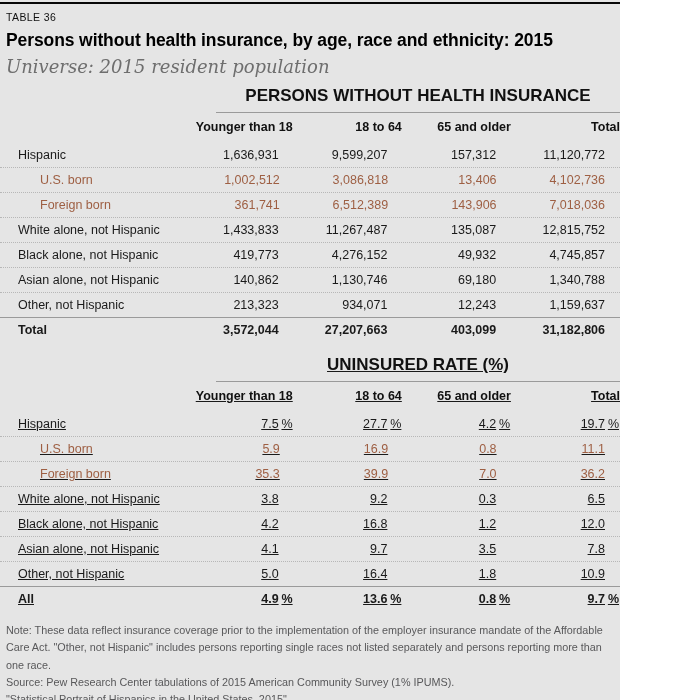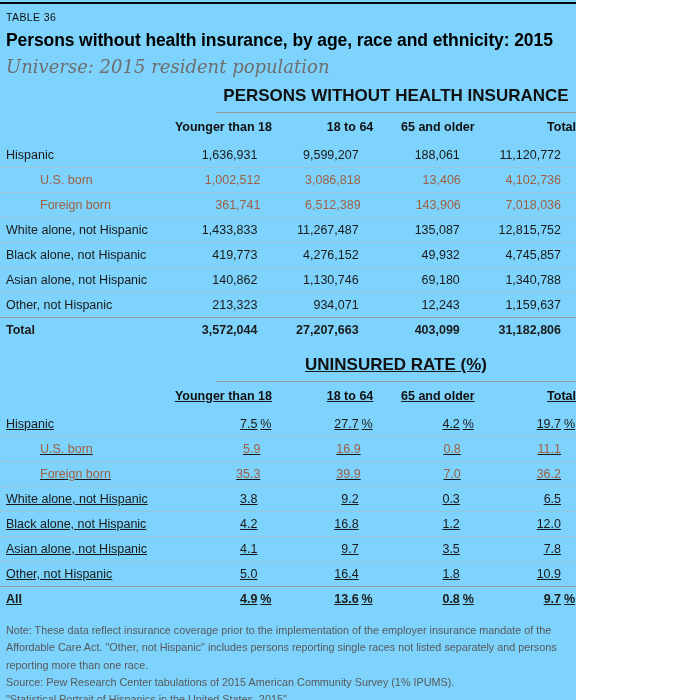--- a/index.html
+++ b/index.html
@@ -1,21 +1,21 @@
 <!DOCTYPE html>
 <html><head>
 <meta charset="utf-8">
 <style>
   * { box-sizing: border-box; }
   html, body { margin: 0; padding: 0; background: #ffffff; }
   .page {
-    width: 576px; height: 700px;
+    width: 620px; height: 700px;
     font-family: "Liberation Sans", sans-serif;
     color: #1a1a1a;
-    background: #7dd3fc;
+    background: #e5e5e5;
     overflow: hidden;
     position: relative;
   }
   .rule-black-top { border-top: 2px solid #070707; margin-top: 2px; }
   .table-label { font-size: 10.5px; letter-spacing: .4px; color: #111; margin: 7px 0 0 6px; }
   .page-title { font-size: 17.5px; font-weight: bold; letter-spacing: -0.1px; color: #000; margin: 7px 0 0 6px; }
   .page-subtitle { font-family: "DejaVu Serif", serif; font-style: italic; font-size: 18px; color: #6e6e6e; margin: 5px 0 0 6px; }
 
   .section { margin-top: 9px; }
   .span-head { display: flex; }
@@ -23,21 +23,21 @@
   .span-title {
     flex: 1; text-align: center; font-weight: bold; font-size: 17px;
     color: #111; padding-bottom: 6px; border-bottom: 1px solid #9a9a9a;
   }
   .cols { display: flex; align-items: flex-start; padding: 7px 0 8px 0; }
   .col-spacer { width: 202px; }
   .col-h { width: 120px; text-align: right; font-weight: bold; font-size: 12.5px; color: #111; }
 
   .tr { display: flex; align-items: center; height: 25px; font-size: 12.5px; }
   .tr + .tr { border-top: 1px dotted #b7b7b7; }
-  .td-label { width: 202px; padding-left: 6px; white-space: nowrap; }
+  .td-label { width: 202px; padding-left: 18px; white-space: nowrap; }
   .td-num { width: 120px; display: flex; justify-content: flex-end; white-space: nowrap; }
   .val { text-align: right; }
   .sfx { width: 15px; text-align: right; padding-right: 1px; }
 
   .row-sub { color: #9e5f43; }
   .row-sub .td-label { padding-left: 40px; }
   .row-total { border-top: 1px solid #9a9a9a !important; font-weight: bold; }
 
   .notes { margin: 11px 6px 0 6px; font-size: 10.8px; line-height: 1.6; color: #58585a; }
   .notes p { margin: 0; }
@@ -72,21 +72,21 @@
           <div class="td-label">Hispanic</div>
           <div class="td-num">
             <span class="val">1,636,931</span>
             <span class="sfx"></span>
           </div>
           <div class="td-num">
             <span class="val">9,599,207</span>
             <span class="sfx"></span>
           </div>
           <div class="td-num">
-            <span class="val">188,061</span>
+            <span class="val">157,312</span>
             <span class="sfx"></span>
           </div>
           <div class="td-num">
             <span class="val">11,120,772</span>
             <span class="sfx"></span>
           </div>
         </div>
 
         <div class="tr row-sub">
           <div class="td-label">U.S. born</div>

